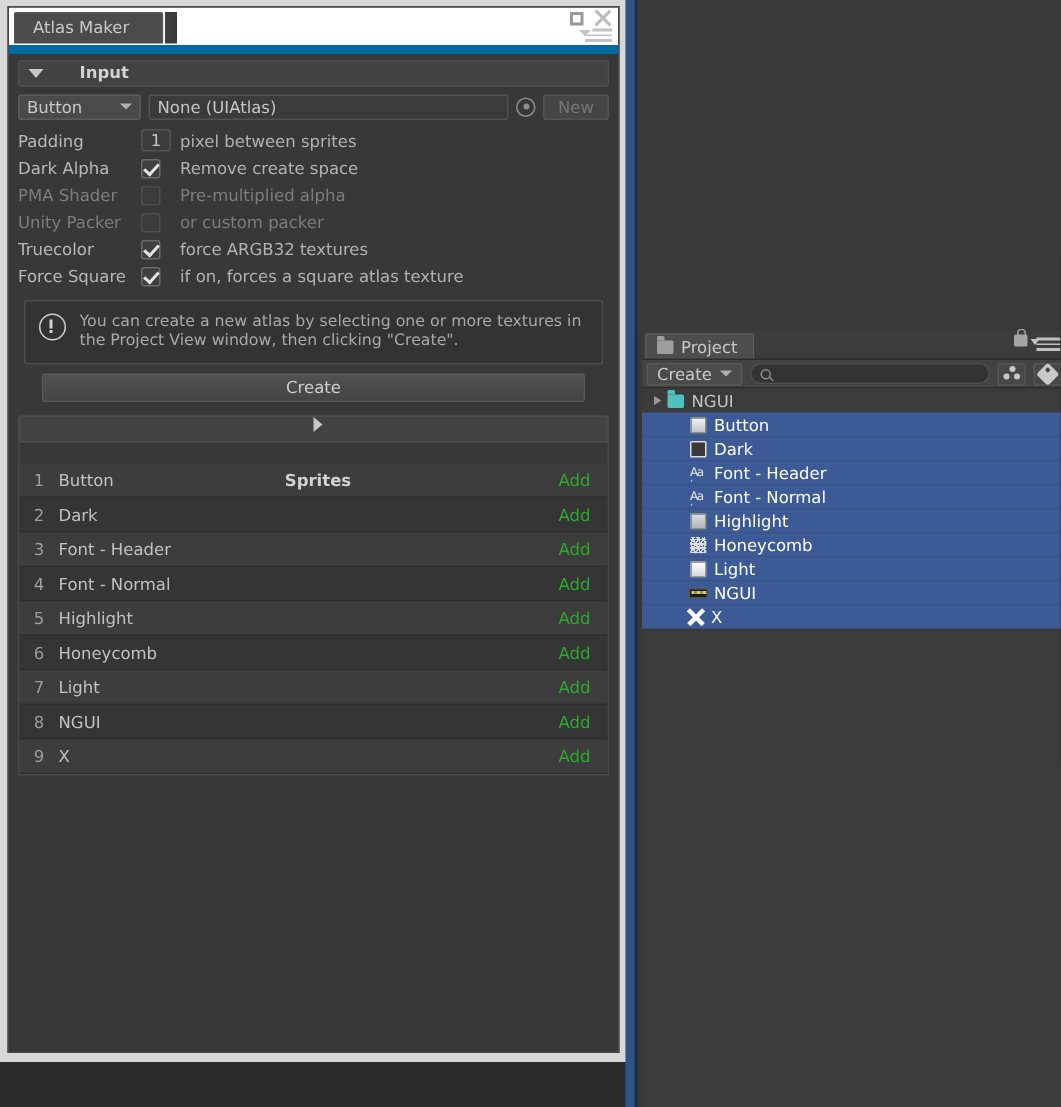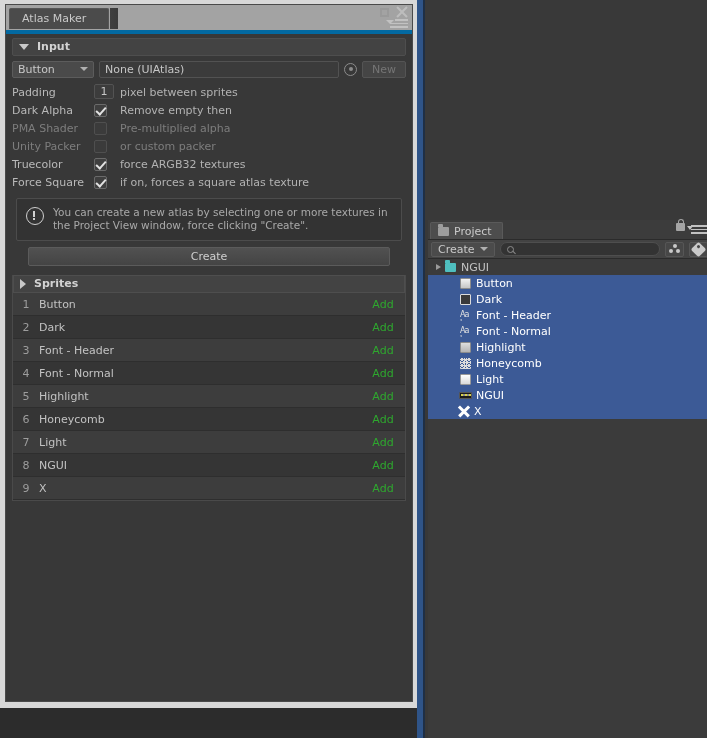--- a/index.html
+++ b/index.html
@@ -20,22 +20,22 @@
   .blue-strip-edge{position:absolute;left:423px;top:0;width:2px;height:738px;background:#1f2f45;}
 
   
   .win{position:absolute;left:0;top:0;width:417px;height:708px;
        background:#d8d8d8;
        box-sizing:border-box;padding:4px 4px 6px 5px;}
   .win-inner{position:relative;width:100%;height:100%;background:#383838;
        border:1px solid #4a4a4a;box-sizing:border-box;overflow:hidden;}
 
   
-  .titlebar{position:relative;height:25px;background:#a3a3a3;
-            border-bottom:4px solid #0369a1;}
+  .titlebar{position:relative;height:25px;background:#ffffff;
+            border-bottom:6px solid #0369a1;}
   .tab{position:absolute;left:3px;top:3px;height:21px;min-width:100px;
        background:#4b4b4b;border:1px solid #565656;border-bottom:none;
        border-radius:2px 2px 0 0;box-sizing:border-box;
        padding:0 12px;line-height:20px;color:#c9c9c9;font-size:11px;}
   .tab-shadow{position:absolute;left:104px;top:3px;width:8px;height:21px;
        background:linear-gradient(to right,#3f3f3f,#3a3a3a);}
   .win-btns{position:absolute;right:4px;top:1px;display:flex;align-items:center;gap:7px;}
   .ic-max{width:9px;height:9px;border:2px solid #9a9a9a;box-sizing:border-box;display:block;}
   .ic-close{width:12px;height:12px;position:relative;display:block;}
   .ic-close:before,.ic-close:after{content:"";position:absolute;left:-1px;top:5px;width:14px;height:2px;background:#bdbdbd;}
@@ -48,21 +48,21 @@
   .ic-menu i:nth-child(3){width:18px;}
   .ic-menu-tri{position:absolute;right:18px;top:15px;width:0;height:0;
       border-left:4px solid transparent;border-right:4px solid transparent;border-top:4px solid #c2c2c2;}
 
   
   .wbody{padding:4px 6px 0 6px;}
 
   .foldout{height:18px;line-height:18px;background:#434343;
       border:1px solid #4e4e4e;border-radius:2px;box-sizing:border-box;
       padding-left:6px;color:#d2d2d2;font-weight:bold;font-size:11px;
-      display:flex;align-items:center;gap:8px;margin-bottom:4px;}
+      display:flex;align-items:center;gap:24px;margin-bottom:4px;}
   .tri-down{width:0;height:0;border-left:5px solid transparent;border-right:5px solid transparent;border-top:6px solid #c8c8c8;}
   .tri-right{width:0;height:0;border-top:5px solid transparent;border-bottom:5px solid transparent;border-left:6px solid #c8c8c8;}
 
   
   .row-atlas{display:flex;align-items:center;height:18px;margin:4px 0 3px 0;gap:5px;}
   .dropdown{width:82px;height:17px;background:#4a4a4a;border:1px solid #5c5c5c;
       border-radius:2px;box-sizing:border-box;display:flex;align-items:center;
       justify-content:space-between;padding:0 5px;color:#c8c8c8;font-size:11px;line-height:15px;}
   .dd-caret{width:0;height:0;border-left:4px solid transparent;border-right:4px solid transparent;border-top:4px solid #b0b0b0;}
   .objfield{flex:1;height:17px;background:#3b3b3b;border:1px solid #525252;border-radius:2px;
@@ -236,21 +236,21 @@
               <div class="numbox">1</div>
             </div>
           <div class="fdesc">pixel between sprites</div>
         </div>
 
         <div class="frow">
           <div class="flabel">Dark Alpha</div>
           <div class="fctl">
               <div class="chk on"></div>
             </div>
-          <div class="fdesc">Remove empty then</div>
+          <div class="fdesc">Remove create space</div>
         </div>
 
         <div class="frow">
           <div class="flabel dim">PMA Shader</div>
           <div class="fctl">
               <div class="chk dim"></div>
             </div>
           <div class="fdesc dim">Pre-multiplied alpha</div>
         </div>
 
@@ -273,29 +273,29 @@
         <div class="frow">
           <div class="flabel">Force Square</div>
           <div class="fctl">
               <div class="chk on"></div>
             </div>
           <div class="fdesc">if on, forces a square atlas texture</div>
         </div>
 
         <div class="helpbox">
           <div class="ic-info"></div>
-          <div class="help-txt">You can create a new atlas by selecting one or more textures in the Project View window, force clicking "Create".</div>
+          <div class="help-txt">You can create a new atlas by selecting one or more textures in the Project View window, then clicking "Create".</div>
         </div>
 
         <div class="btn-create">
           <span>Create</span>
         </div>
 
         <div class="sprites-wrap">
-          <div class="foldout" style="margin-bottom:0;border-radius:0;">
+          <div class="foldout" style="margin-bottom:14px;border-radius:0;flex-direction:column;">
             <span class="tri-right"></span>
             <span>Sprites</span>
           </div>
 
           <div class="sprow odd">
             <div class="sp-num">1</div>
             <div class="sp-name">Button</div>
             <div class="sp-add">Add</div>
           </div>
           <div class="sprow even">

